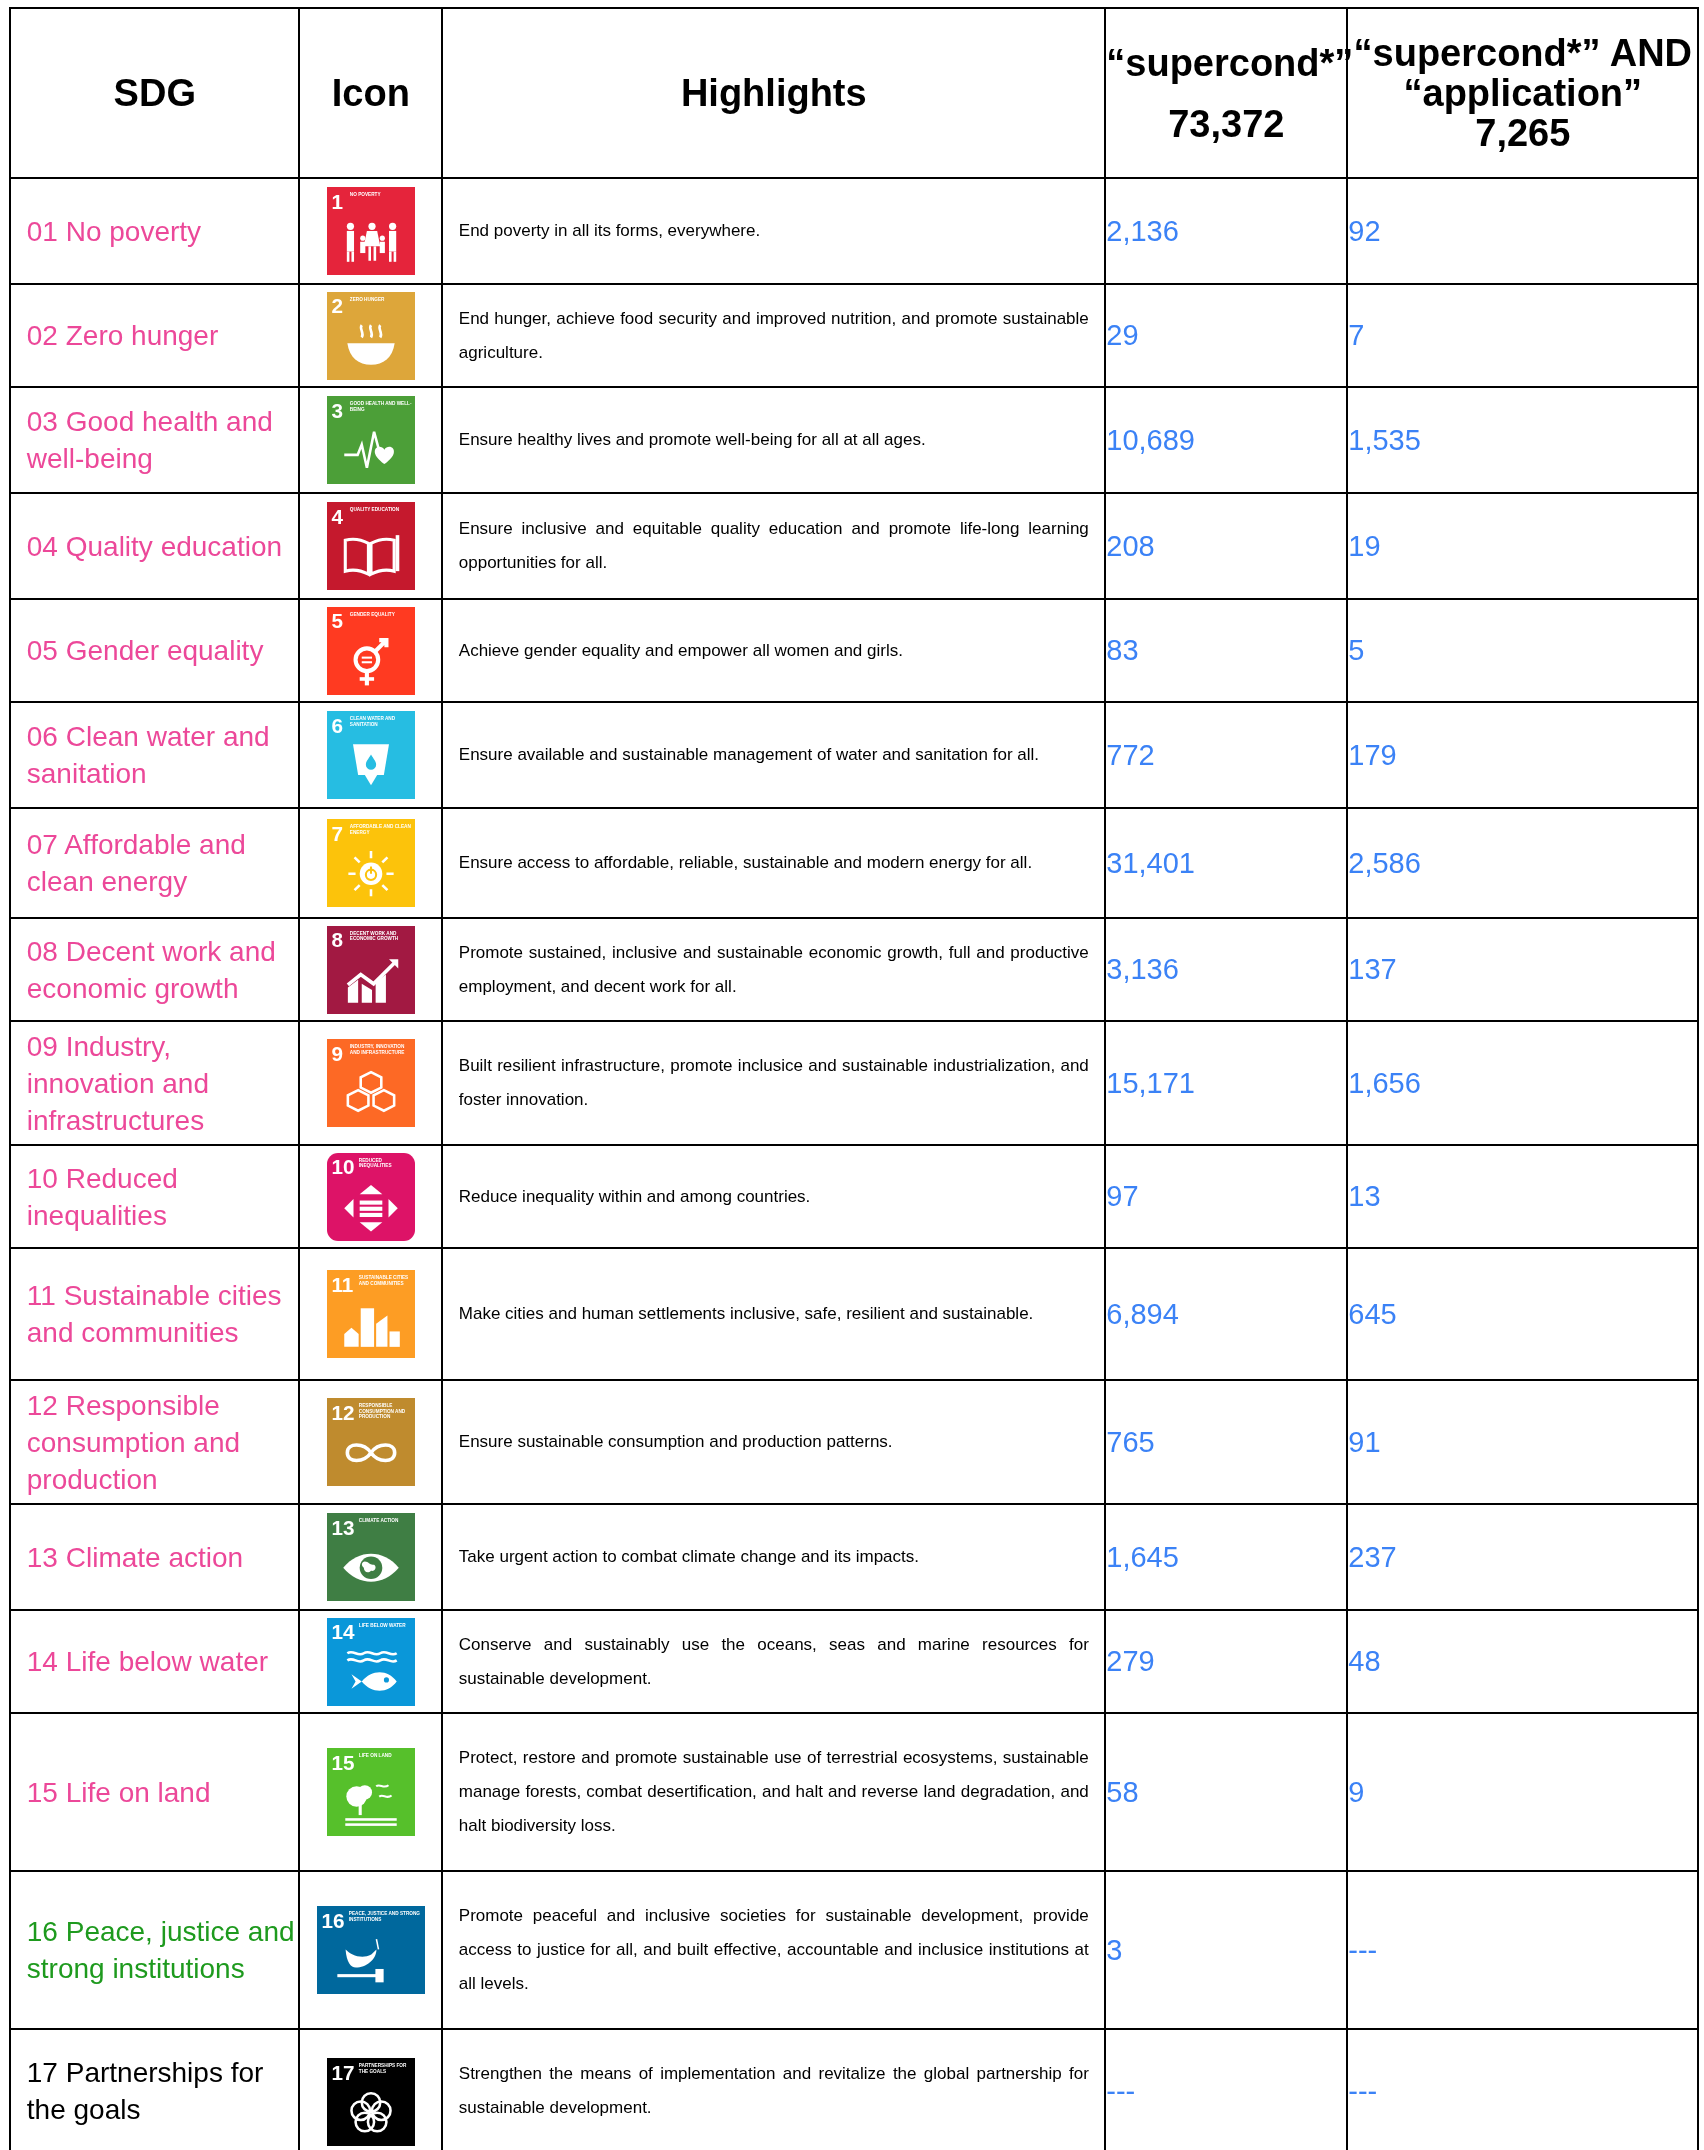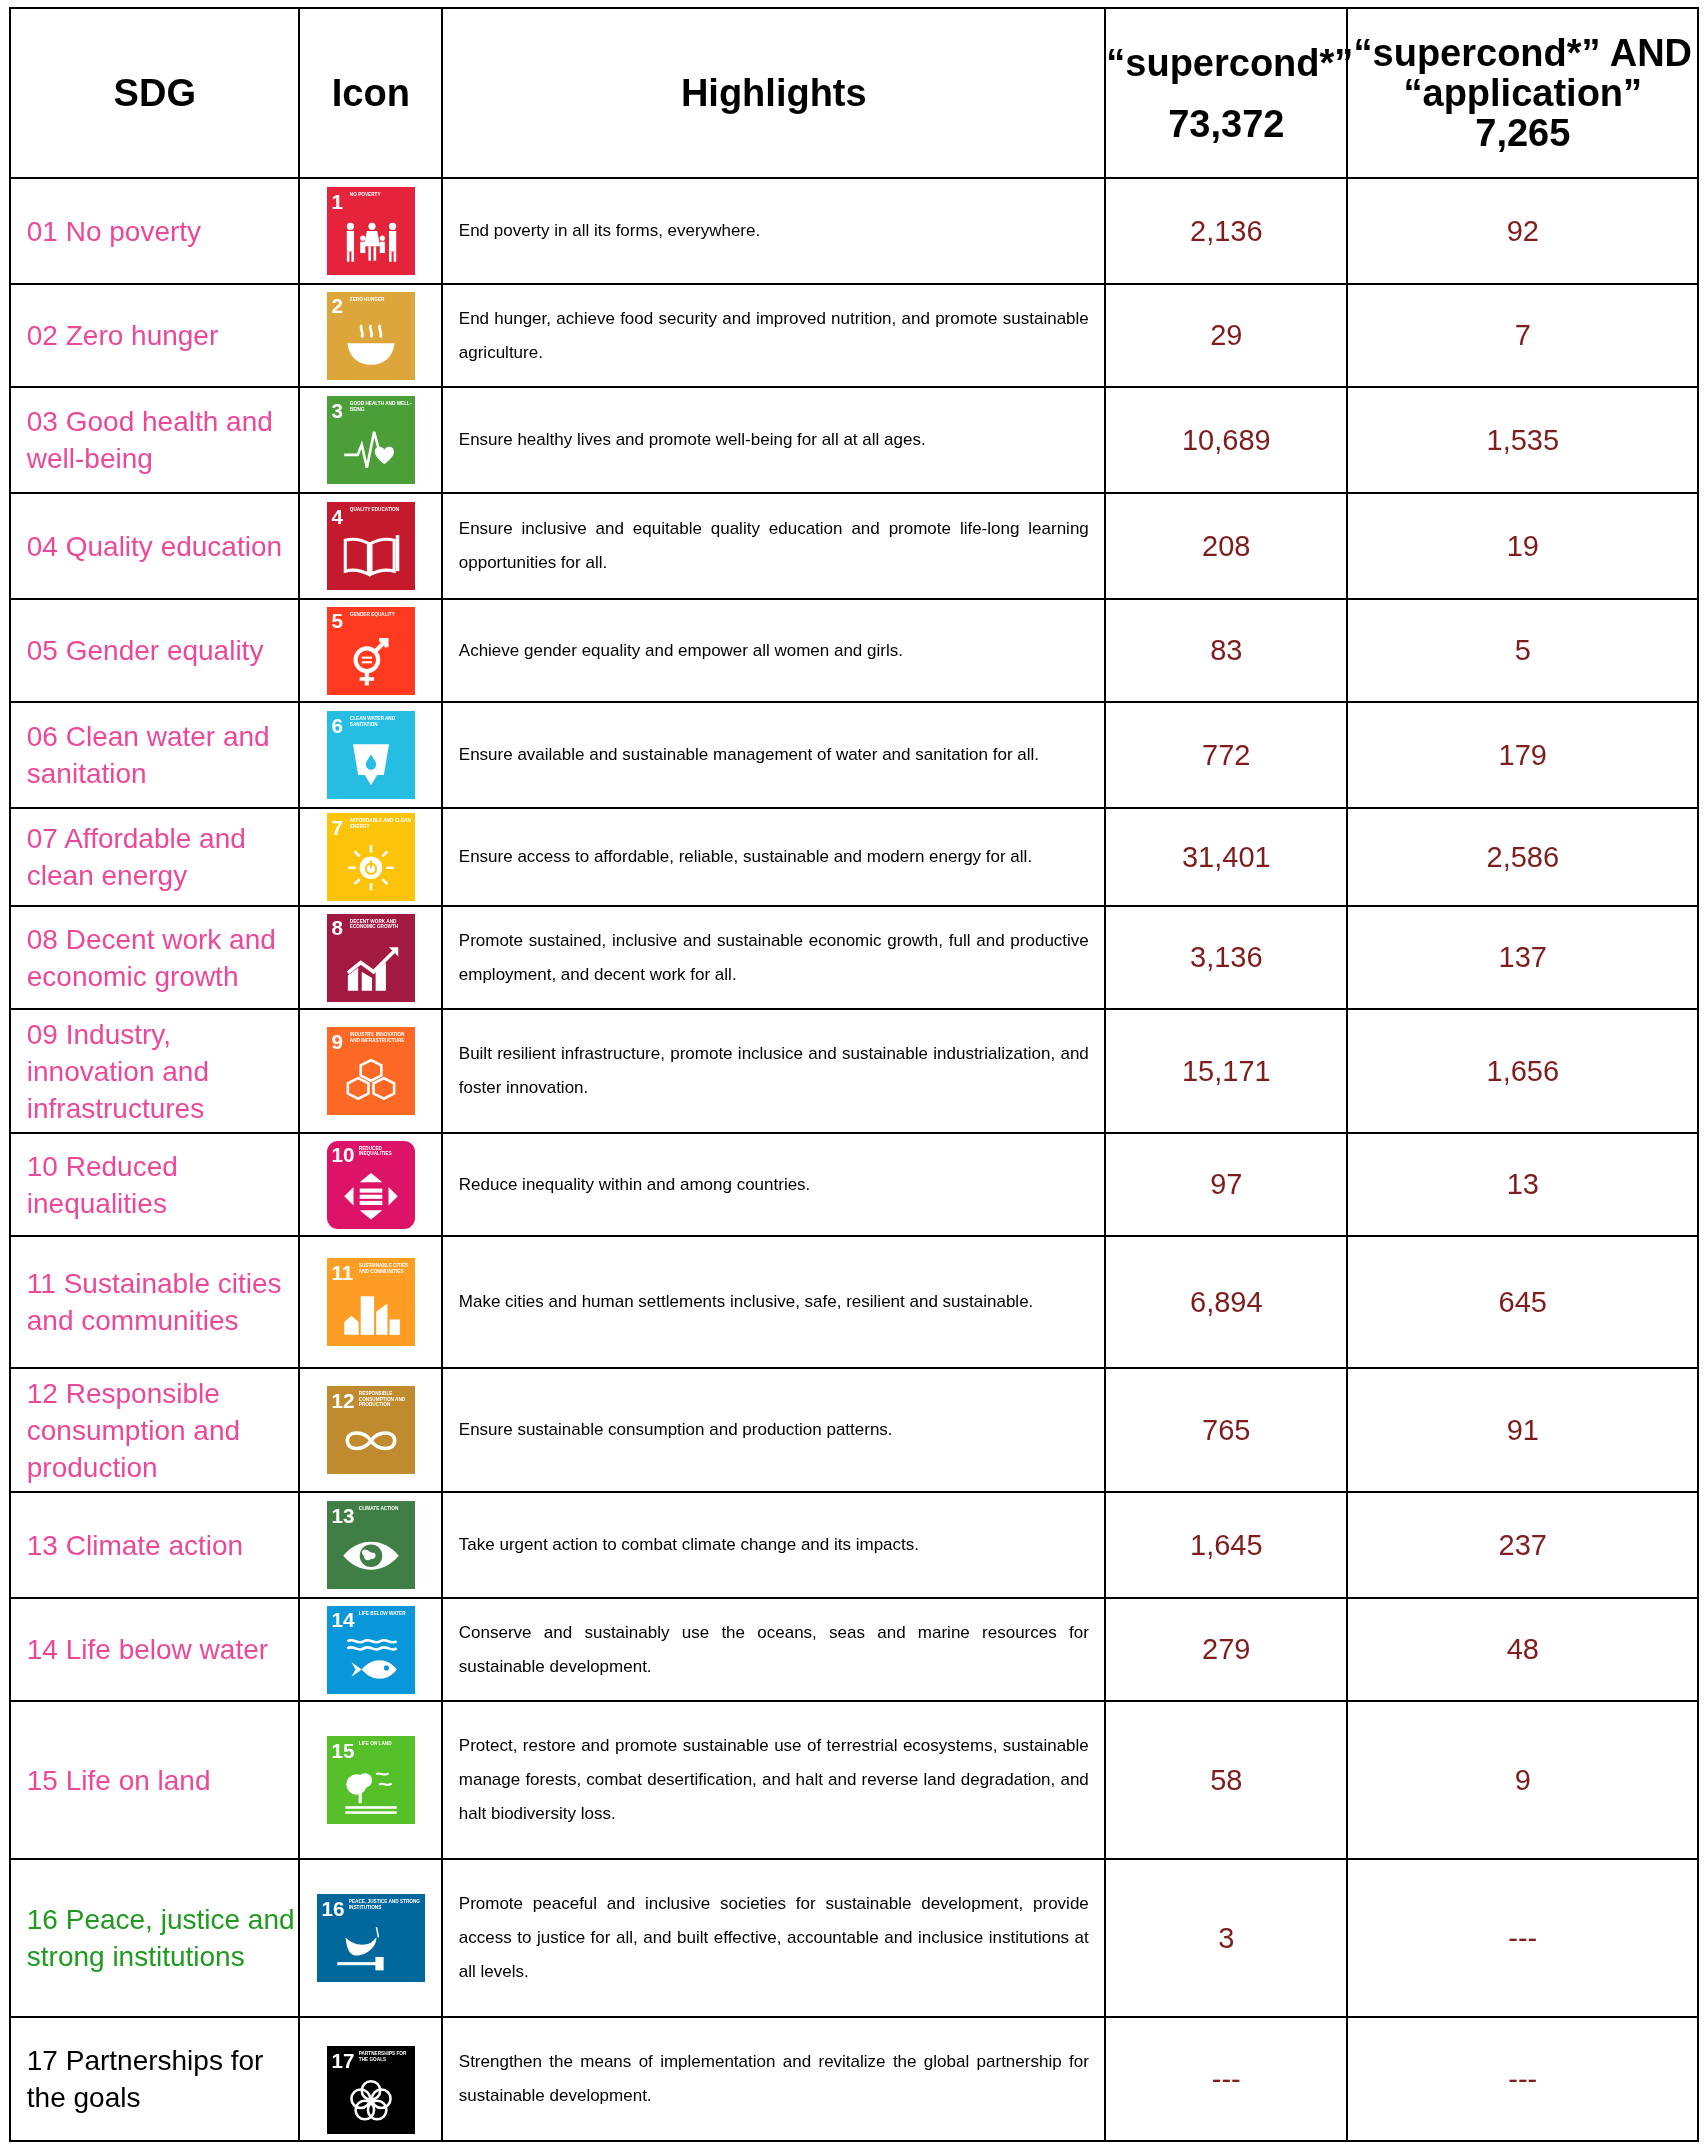--- a/index.html
+++ b/index.html
@@ -20,21 +20,21 @@
   .tile { display: inline-block; width: 88px; height: 88px; position: relative;
           vertical-align: middle; color: #fff; text-align: left; }
   .tile .num { position: absolute; left: 4.7px; top: 2.6px; font-weight: bold; font-size: 20.7px;
                line-height: 23px; font-family: "Liberation Sans Narrow", "Liberation Sans", sans-serif; }
   .tile .lbl { position: absolute; left: 23px; top: 5.2px; right: 3.1px; font-size: 4.7px;
                line-height: 5.2px; font-weight: bold; text-transform: uppercase; }
   .tile.two .lbl { left: 32px; }
   .tile svg { position: absolute; left: 13px; top: 28px; width: 62px; height: 54px; }
   .desc { font-size: 17px; line-height: 34px; padding: 0 15.5px 0 15.5px !important;
           text-align: justify; vertical-align: middle; color: #000; }
-  .num-cell { text-align: center; vertical-align: middle; font-size: 29px; color: #7f1d1d; }
+  .num-cell { vertical-align: middle; font-size: 29px; color: #3b82f6; }
   .hdr-q { display: block; }
   .hdr-gap { display: block; height: 20.7px; }
 </style>
 </head>
 <body>
 
 <table class="sdg">
   <colgroup>
       <col class="c1">
       <col class="c2">
@@ -180,21 +180,21 @@
               <path d="M60 30c6 10 10 14 10 20a10 10 0 0 1-20 0c0-6 4-10 10-20z" fill="#26bde2"></path>
               <path d="M48 70h24l-12 20z" fill="#fff"></path>
             </svg>
       </div>
     </td>
     <td class="desc">Ensure available and sustainable management of water and sanitation for all.</td>
     <td class="num-cell">772</td>
     <td class="num-cell">179</td>
   </tr>
 
-  <tr style="height: 98px; padding-left: 32px;">
+  <tr style="height: 110px; padding-left: 32px;">
     <td class="sdg-name"><span>07 Affordable and clean energy</span></td>
     <td class="icon-cell">
       <div class="tile" style="background: rgb(252, 195, 11);">
         <span class="num">7</span>
         <span class="lbl">Affordable and clean energy</span>
         <svg viewBox="0 0 120 105">
               <circle cx="60" cy="52" r="22" fill="#fff"></circle>
               <circle cx="60" cy="54" r="10" fill="none" stroke="#fcc30b" stroke-width="4"></circle>
               <rect x="58" y="38" width="4" height="14" fill="#fcc30b"></rect>
               <g stroke="#fff" stroke-width="5">

